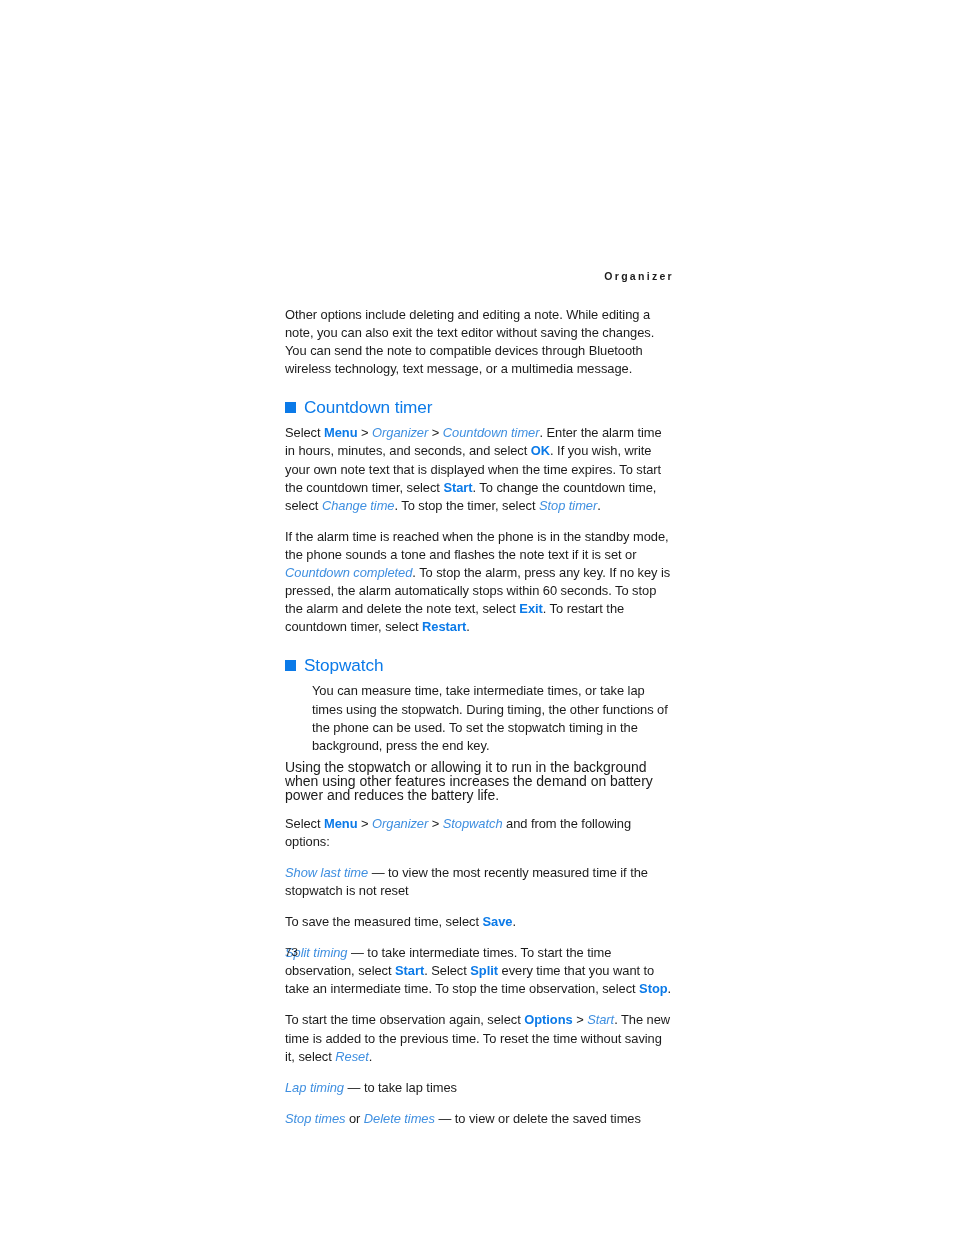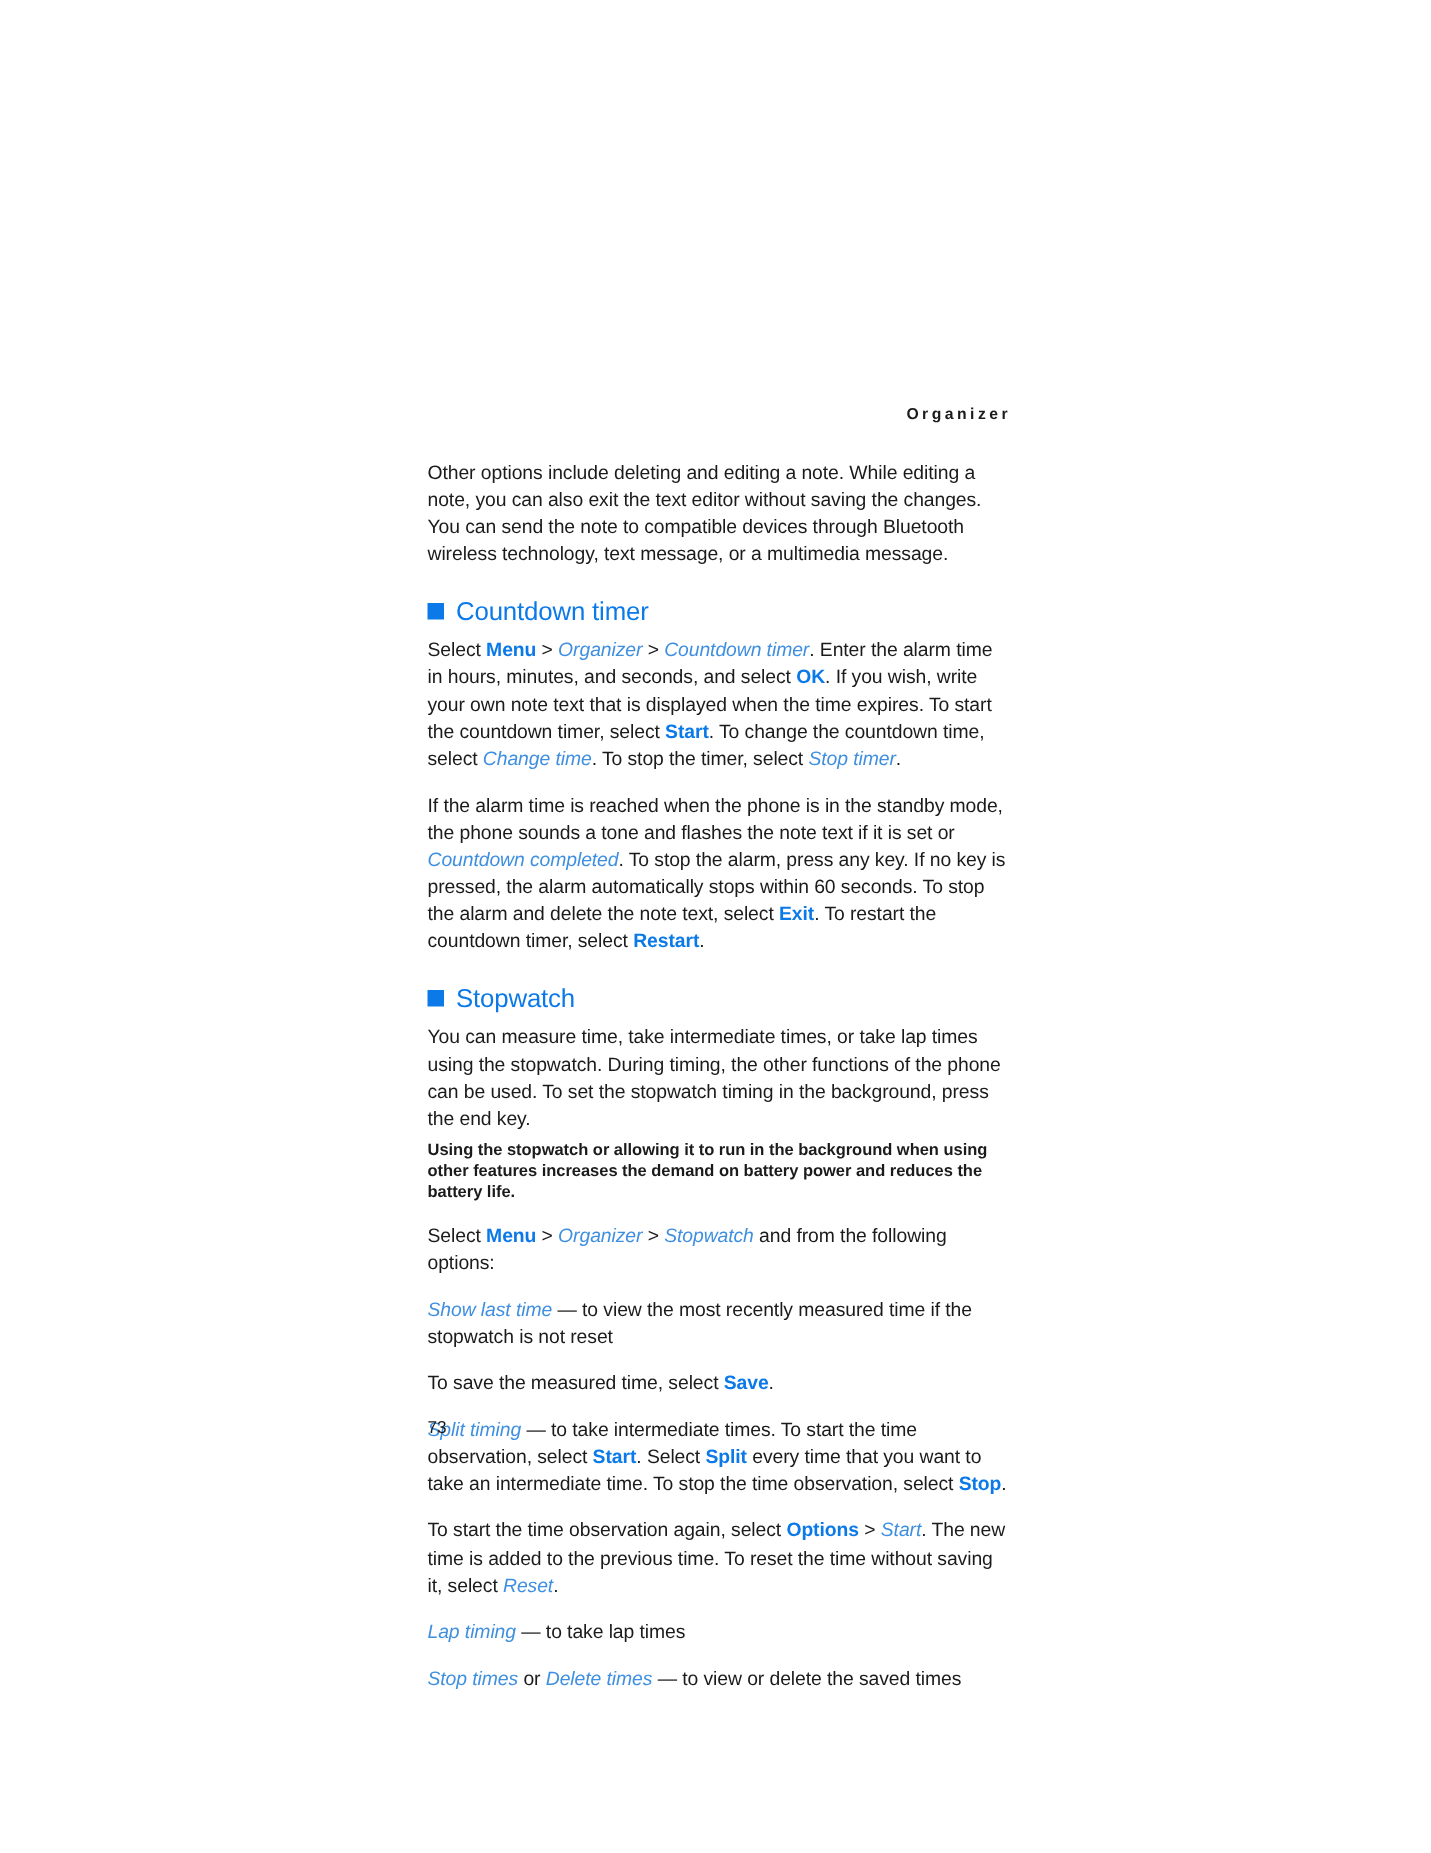--- a/index.html
+++ b/index.html
@@ -39,28 +39,28 @@
   }
   p.body {
     margin: 0 0 13px 0;
     font-size: 12.9px;
     line-height: 18.1px;
     color: #1b1b1b;
     letter-spacing: -0.05px;
   }
   p.body.tight {
     margin-bottom: 0;
+    margin-left: 27px;
   }
   p.note {
     margin: 0 0 12px 0;
-    font-size: 11px;
+    font-size: 14px;
     line-height: 14.3px;
     color: #1b1b1b;
     letter-spacing: -0.02px;
-    font-weight: bold;
   }
   h2.section {
     margin: 19px 0 6px 0;
     font-size: 17.2px;
     line-height: 21px;
     font-weight: 400;
     color: #0b7ae8;
     letter-spacing: -0.1px;
     display: flex;
     align-items: center;

